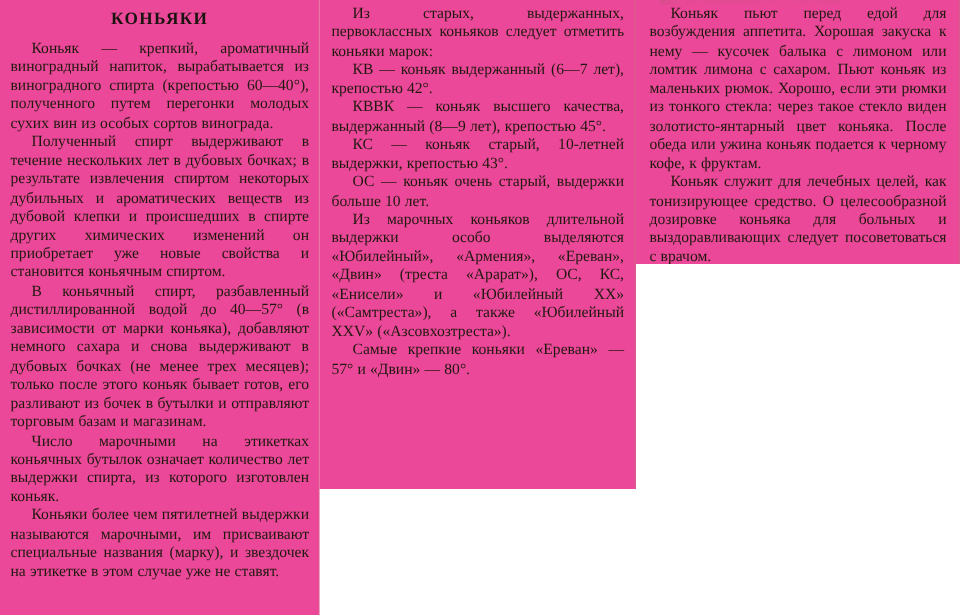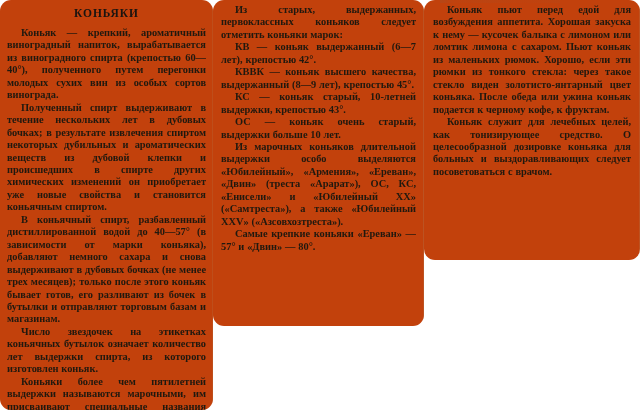--- a/index.html
+++ b/index.html
@@ -18,42 +18,41 @@
     position: relative;
     width: 640px;
     height: 410px;
     background: #ffffff;
   }
 
   
   .panel {
     position: absolute;
     top: 0;
-    background: #c2410c;
+    background: #ec4899;
     box-sizing: border-box;
     overflow: hidden;
-    border-radius: 11px;
   }
 
   #col1 {
     left: 0px;
     width: 213px;
     height: 410px;
     padding: 4px 7px 0 7px;
   }
   #col2 {
     left: 213px;
     width: 211px;
     height: 326px;
     padding: 4px 8px 0 8px;
   }
   #col3 {
     left: 424px;
     width: 216px;
-    height: 260px;
+    height: 176px;
     padding: 4px 9px 0 9px;
   }
 
   
   #col2::after,
   #col3::after {
     content: "";
     position: absolute;
     top: 0;
     right: 0;
@@ -85,21 +84,20 @@
   p.para {
     margin: 0;
     text-indent: 14px;
     text-align: justify;
     font-size: 10.4px;
     line-height: 12.45px;
     color: #20190f;
     font-family: "Liberation Serif", "DejaVu Serif", serif;
     -webkit-font-smoothing: none;
     word-spacing: 0.2px;
-    font-weight: bold;
   }
 
   
   .scan-artifact {
     position: absolute;
     top: 0px;
     left: 16px;
     width: 120px;
     height: 3px;
     background: linear-gradient(90deg,
@@ -114,21 +112,21 @@
 </head>
 <body>
 
 <div id="page">
 
   <div class="panel" id="col1">
     <h1 class="page-title">КОНЬЯКИ</h1>
     <p class="para">Коньяк — крепкий, ароматичный виноградный напиток, вырабатывается из виноградного спирта (крепостью 60—40°), полученного путем перегонки молодых сухих вин из особых сортов винограда.</p>
     <p class="para">Полученный спирт выдерживают в течение нескольких лет в дубовых бочках; в результате извлечения спиртом некоторых дубильных и ароматических веществ из дубовой клепки и происшедших в спирте других химических изменений он приобретает уже новые свойства и становится коньячным спиртом.</p>
     <p class="para">В коньячный спирт, разбавленный дистиллированной водой до 40—57° (в зависимости от марки коньяка), добавляют немного сахара и снова выдерживают в дубовых бочках (не менее трех месяцев); только после этого коньяк бывает готов, его разливают из бочек в бутылки и отправляют торговым базам и магазинам.</p>
-    <p class="para">Число звездочек на этикетках коньячных бутылок означает количество лет выдержки спирта, из которого изготовлен коньяк.</p>
+    <p class="para">Число марочными на этикетках коньячных бутылок означает количество лет выдержки спирта, из которого изготовлен коньяк.</p>
     <p class="para">Коньяки более чем пятилетней выдержки называются марочными, им присваивают специальные названия (марку), и звездочек на этикетке в этом случае уже не ставят.</p>
   </div>
 
   <div class="panel" id="col2">
     <p class="para">Из старых, выдержанных, первоклассных коньяков следует отметить коньяки марок:</p>
     <p class="para">КВ — коньяк выдержанный (6—7 лет), крепостью 42°.</p>
     <p class="para">КВВК — коньяк высшего качества, выдержанный (8—9 лет), крепостью 45°.</p>
     <p class="para">КС — коньяк старый, 10-летней выдержки, крепостью 43°.</p>
     <p class="para">ОС — коньяк очень старый, выдержки больше 10 лет.</p>
     <p class="para">Из марочных коньяков длительной выдержки особо выделяются «Юбилейный», «Армения», «Ереван», «Двин» (треста «Арарат»), ОС, КС, «Енисели» и «Юбилейный ХХ» («Самтреста»), а также «Юбилейный XXV» («Азсовхозтреста»).</p>

